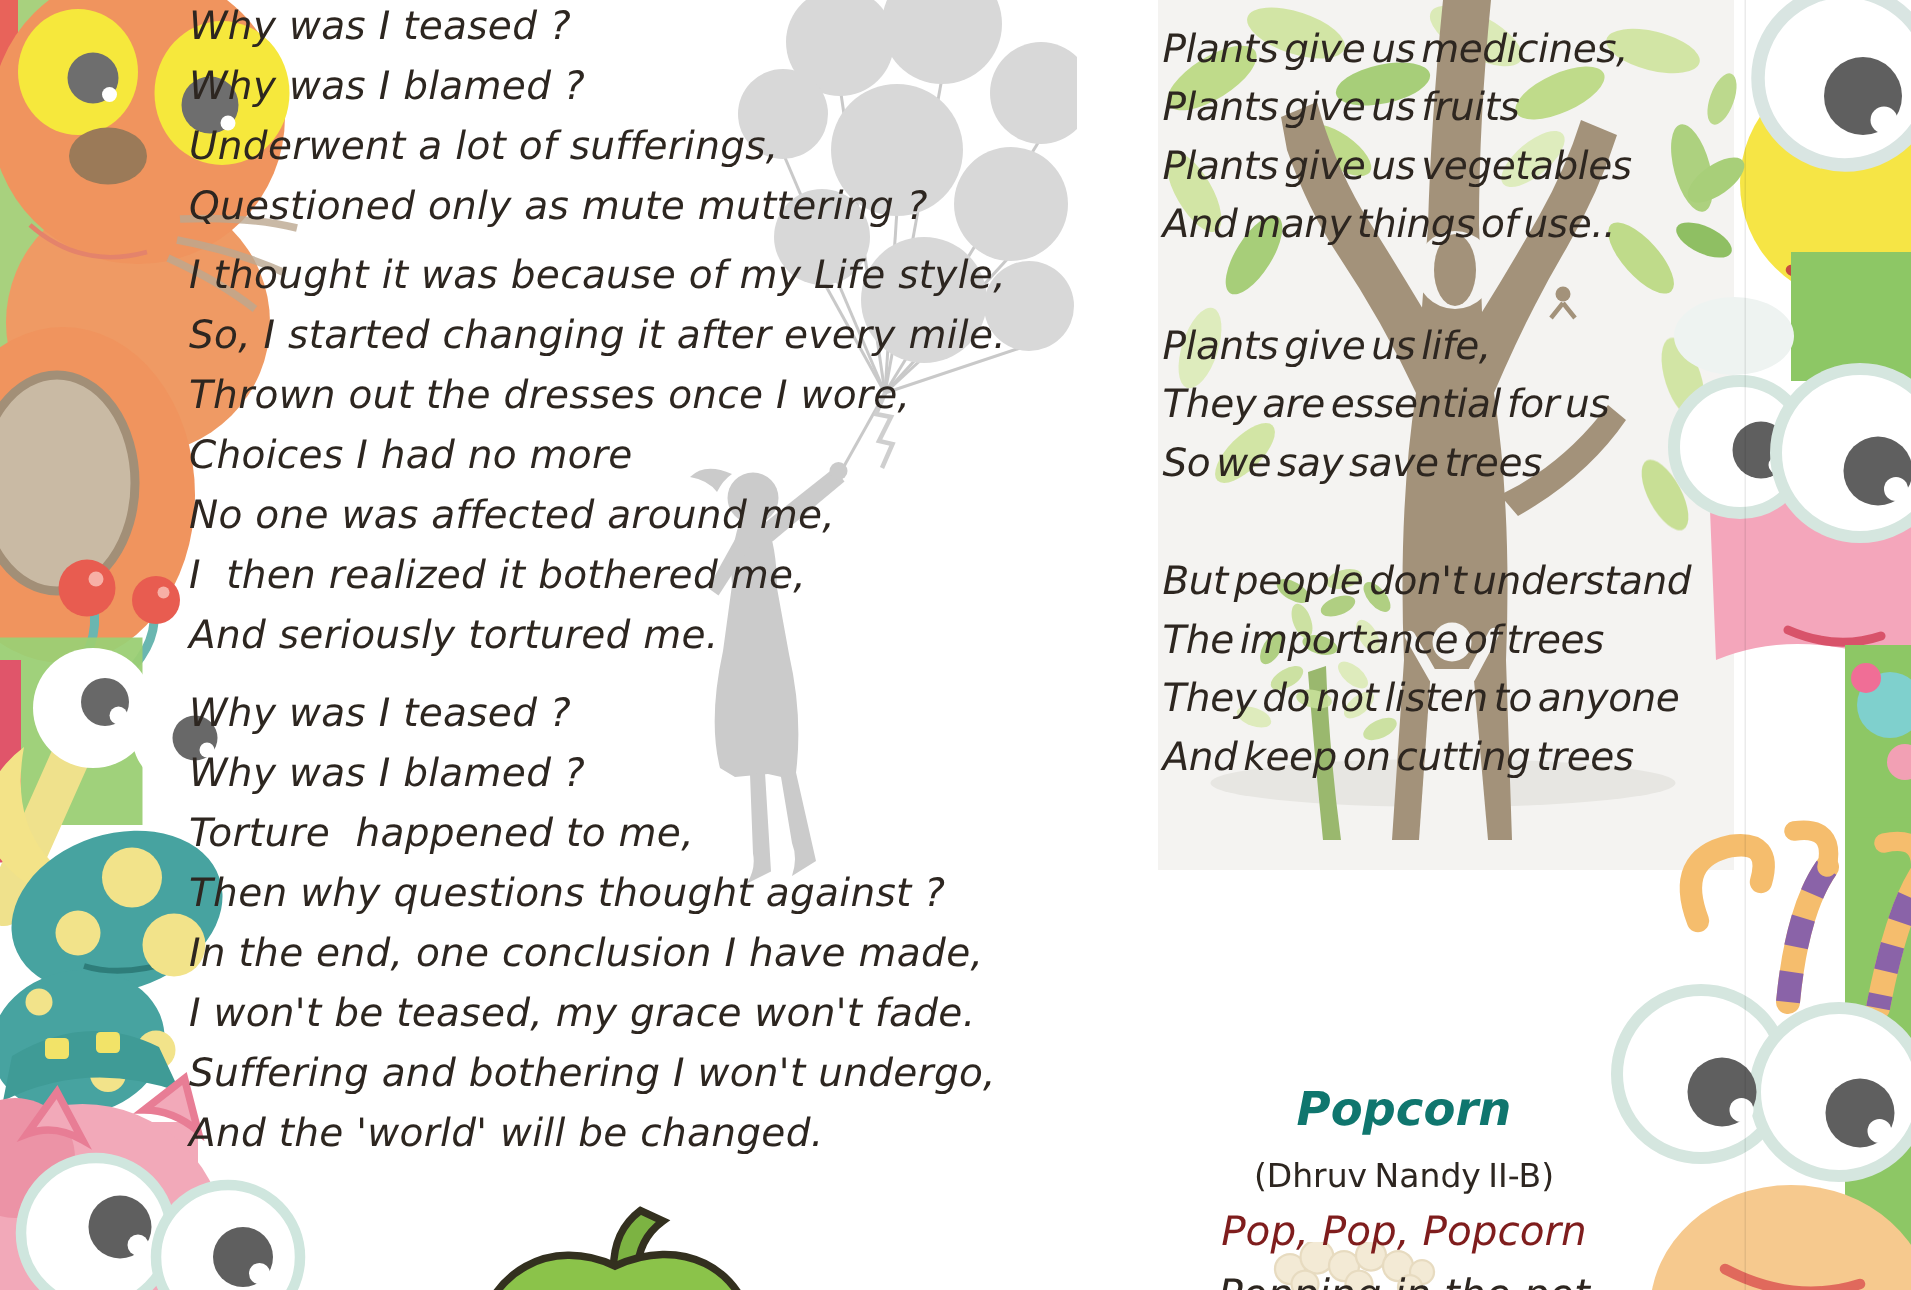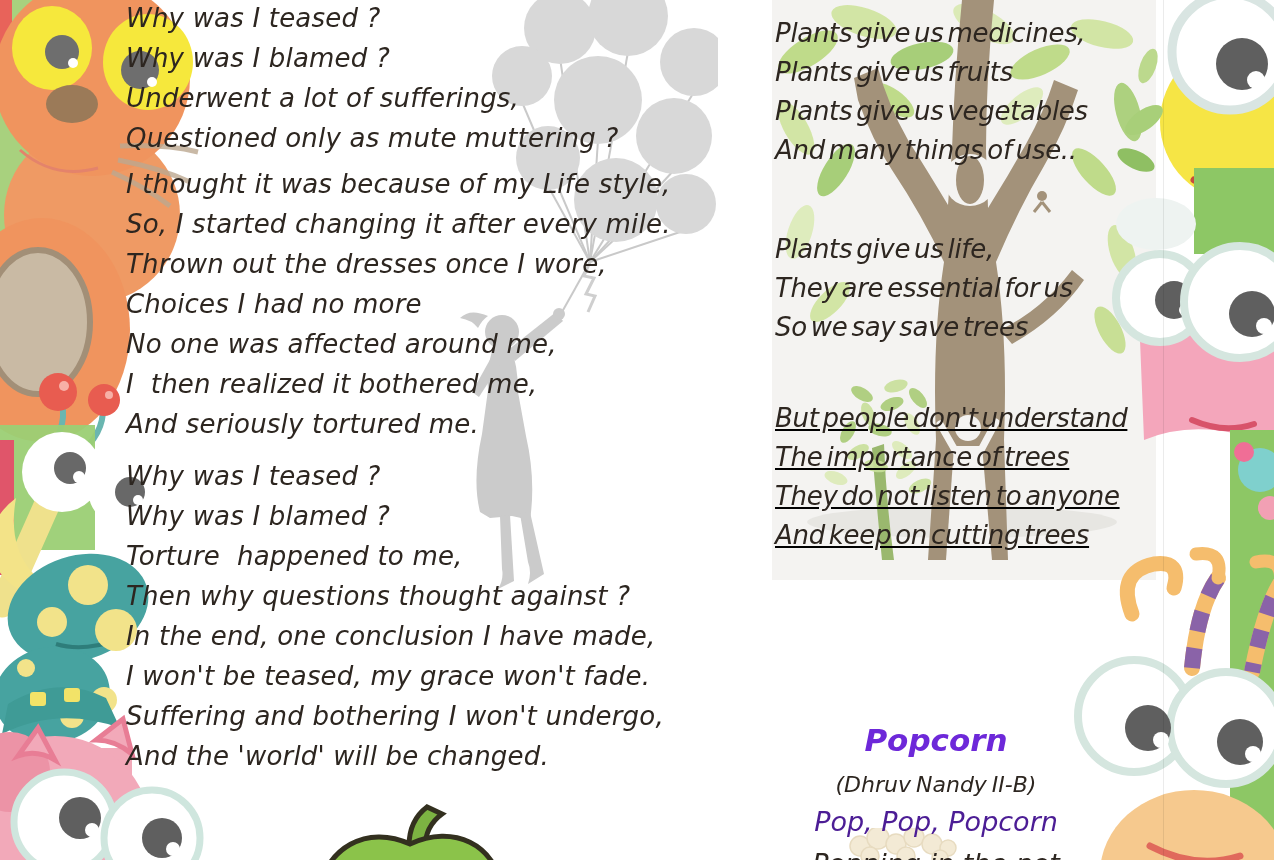--- a/index.html
+++ b/index.html
@@ -19,26 +19,26 @@
   .left-poem .poem-line{font-size:26px;line-height:40px;letter-spacing:.2px;}
   .left-poem .stanza-2{margin-top:6px;}
   .left-poem .stanza-3{margin-top:12px;}
   .left-poem .stanza-4{}
   .right-panel{
     left:772px;top:0;width:384px;height:580px;
     background:#f4f3f1;z-index:5;
   }
   .right-poem{left:775px;top:14px;z-index:30;}
   .right-poem .poem-line{font-size:26px;line-height:39px;word-spacing:-4px;letter-spacing:-.3px;}
-  .right-poem .stanza-2{margin-top:60px;}
-  .right-poem .stanza-3{margin-top:52px;text-decoration:underline;}
+  .right-poem .stanza-2{margin-top:42px;}
+  .right-poem .stanza-3{margin-top:40px;}
   .popcorn{left:768px;top:0;width:336px;text-align:center;z-index:30;}
-  .popcorn-title{position:absolute;top:722px;width:336px;font-style:italic;font-weight:bold;font-size:31px;color:#6d28d9;}
-  .popcorn-author{position:absolute;top:772px;width:336px;font-style:italic;font-size:22px;color:#2d2620;word-spacing:-2px;}
-  .popcorn-line1{position:absolute;top:806px;width:336px;font-style:italic;font-size:27px;color:#4c1d95;}
+  .popcorn-title{position:absolute;top:722px;width:336px;font-style:italic;font-weight:bold;font-size:31px;color:#0f766e;}
+  .popcorn-author{position:absolute;top:772px;width:336px;font-size:22px;color:#2d2620;word-spacing:-2px;}
+  .popcorn-line1{position:absolute;top:806px;width:336px;font-style:italic;font-size:27px;color:#7f1d1d;}
   .popcorn-line2{position:absolute;top:848px;width:336px;font-style:italic;font-size:27px;color:#2d2620;}
   .seam{left:1163px;top:0;width:1px;height:860px;background:rgba(0,0,0,.08);z-index:40;}
   svg{display:block;}
   .z10{z-index:10;}
   .z20{z-index:20;}
 </style>
 </head>
 <body>
 
 <div class="abs right-panel">

